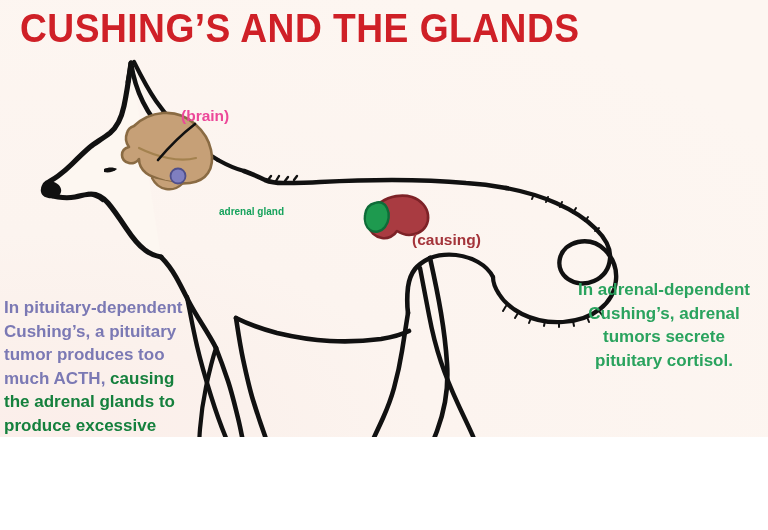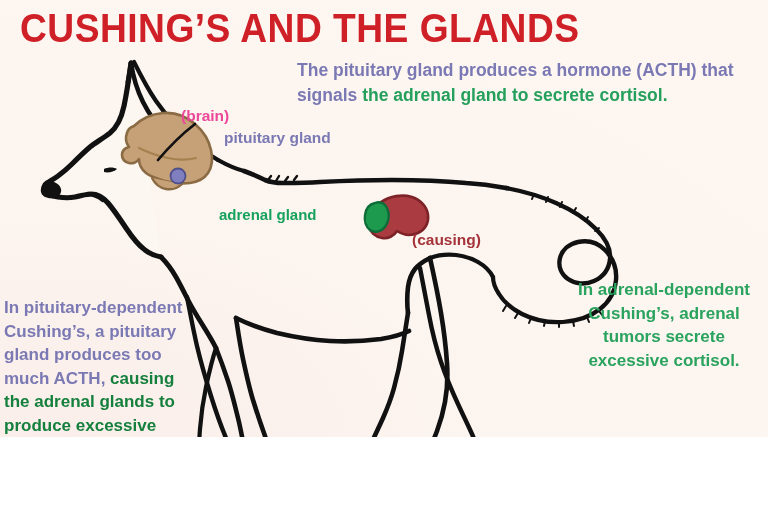--- a/index.html
+++ b/index.html
@@ -94,21 +94,21 @@
     font-size:15.5px;
     color:#ec4899;
   }
   .lbl-pituitary{
     left:224px; top:129px;
     font-size:15.5px;
     color:#7b79b4;
   }
   .lbl-adrenal{
     left:219px; top:206px;
-    font-size:15px;
+    font-size:10px;
     color:#16a25c;
   }
   .lbl-kidney{
     left:412px; top:231px;
     font-size:15.5px;
     color:#a4343a;
   }
 
   .credit{
     position:absolute;
@@ -340,26 +340,24 @@
       <path stroke-width="2.4" stroke="#0e6c38" fill="#1e9a4f" d="M375,203
            C380,201 385,203 387,208
            C390,214 389,222 385,227
            C381,232 375,233 370,230
            C366,227 364,221 365,215
            C366,208 370,204 375,203 Z"></path>
 
     </g>
   </svg>
 
-  <div class="txt top-note"><span>The pituitary gland produces a hormone (ACTH) that signals </span><span class="grn">the adrenal gland to secrete cortisol.</span></div>
-
-  <div class="txt left-note"><span>In pituitary-dependent Cushing’s, a pituitary gland produces too much ACTH, </span><span class="grn"> causing the adrenal glands to produce excessive cortisol.</span></div>
-
-  <div class="txt right-note">In adrenal-dependent Cushing’s, adrenal tumors secrete excessive cortisol.</div>
+
+  <div class="txt left-note"><span>In pituitary-dependent Cushing’s, a pituitary tumor produces too much ACTH, </span><span class="grn"> causing the adrenal glands to produce excessive cortisol.</span></div>
+
+  <div class="txt right-note">In adrenal-dependent Cushing’s, adrenal tumors secrete pituitary cortisol.</div>
 
   <div class="txt lbl-brain">(brain)</div>
-  <div class="txt lbl-pituitary">pituitary gland</div>
   <div class="txt lbl-adrenal">adrenal gland</div>
   <div class="txt lbl-kidney">(causing)</div>
 
   <div class="credit">ILLUSTRATION BY KRIS HACKLEMAN</div>
 
 </div>
 
 </body></html>

